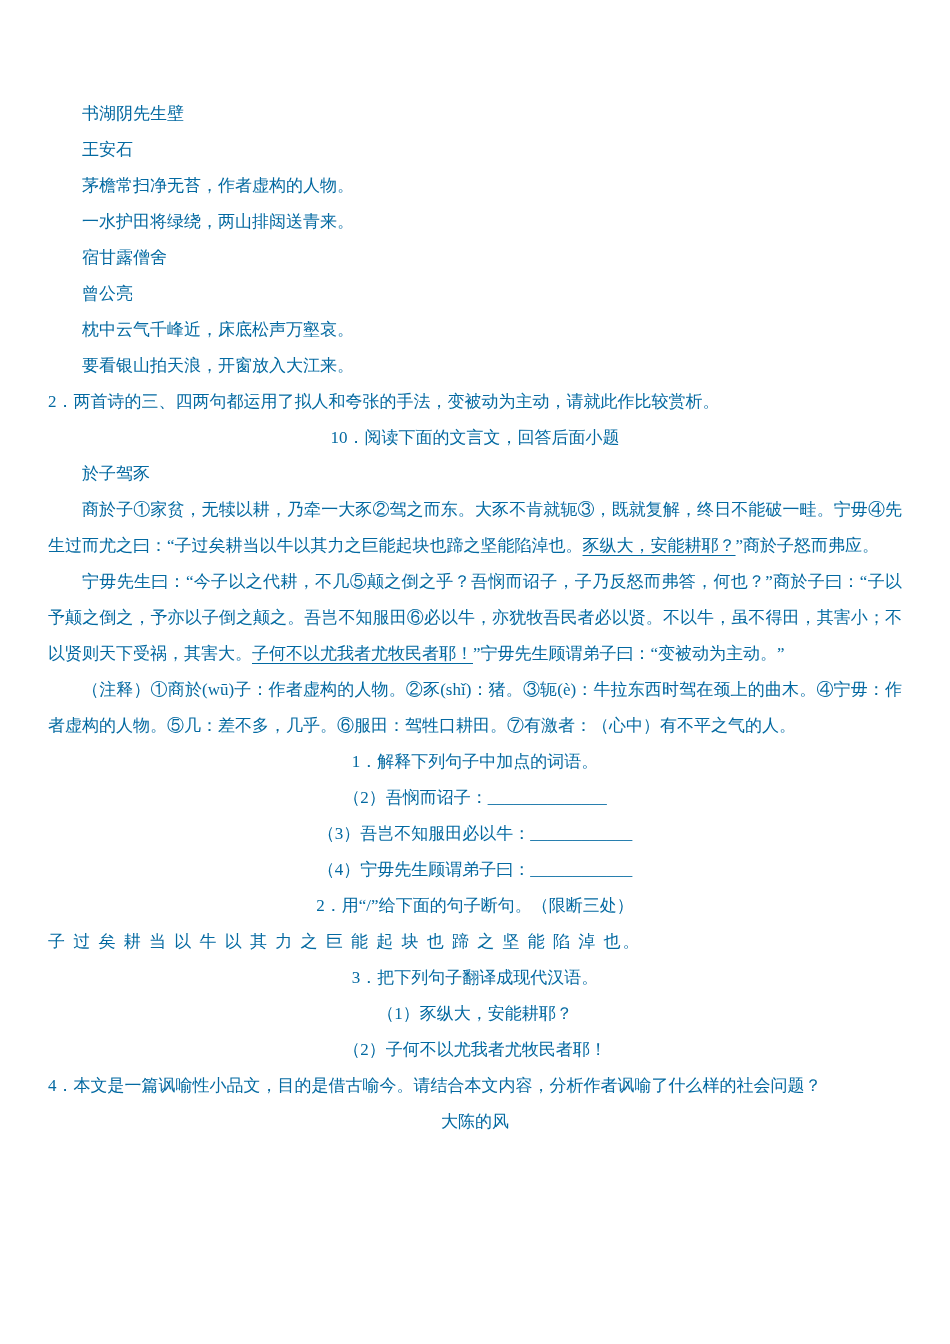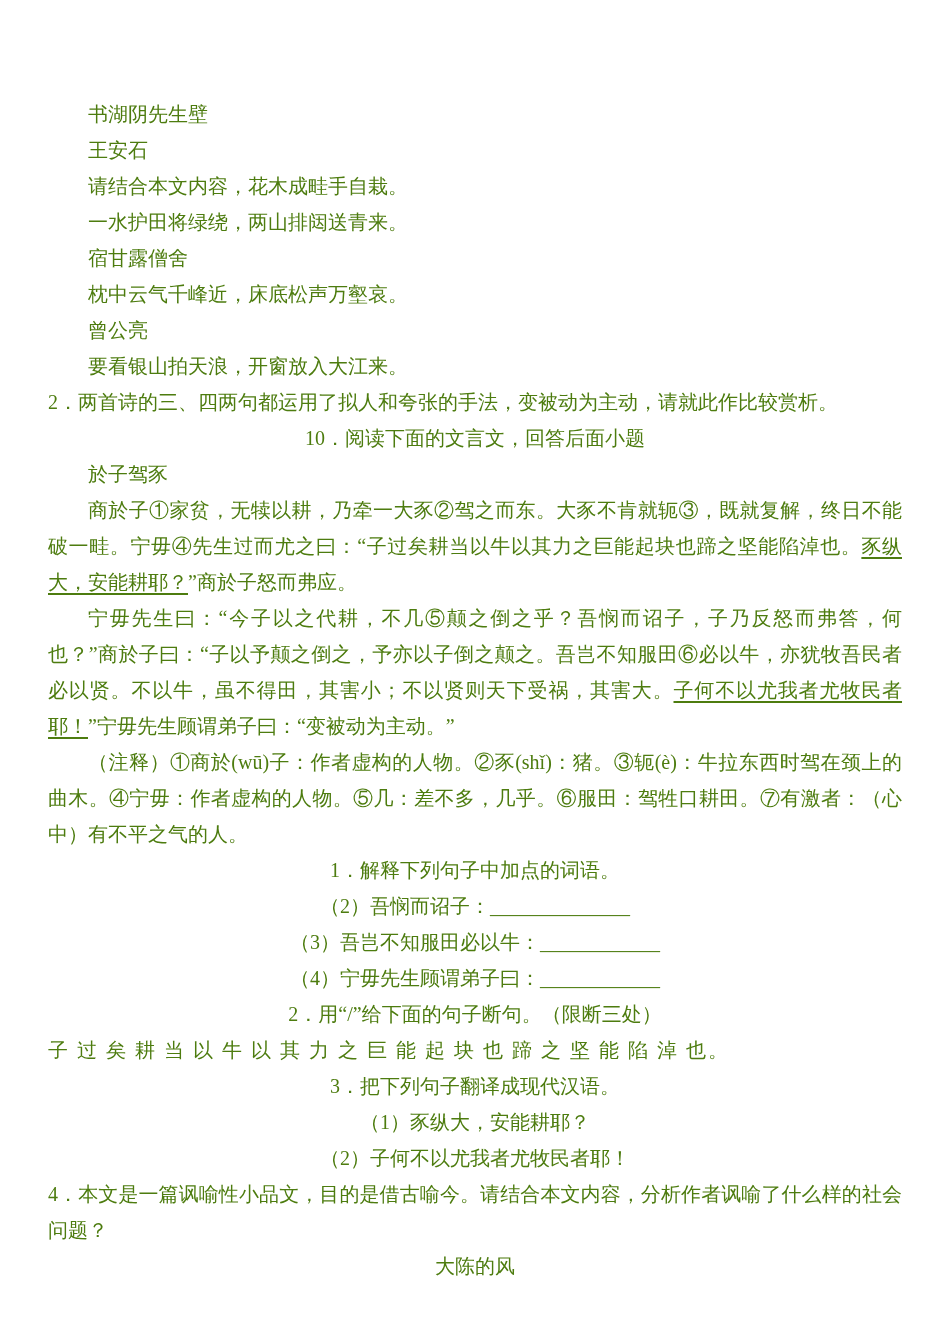--- a/index.html
+++ b/index.html
@@ -3,24 +3,24 @@
 <meta charset="utf-8">
 <title>语文试卷</title>
 <style>
   * { margin: 0; padding: 0; box-sizing: border-box; }
   html, body { background: #ffffff; }
   body { width: 950px; }
   .page {
     width: 950px;
     height: 1344px;
     background: #ffffff;
-    color: #4d7c0f;
+    color: #0369a1;
     padding: 96px 48px 30px 48px;
     font-family: "Liberation Serif", "DejaVu Serif", serif;
-    font-size: 20px;
+    font-size: 17px;
     overflow: hidden;
   }
   .line {
     line-height: 36px;
     text-align: justify;
     word-break: break-all;
   }
   .indent { text-indent: 2em; }       
   .poem   { padding-left: 2em; text-indent: 0; }  
   .plain  { text-align: center; }
@@ -31,26 +31,26 @@
   }
   .spread { letter-spacing: 2px; text-align: left; }
 </style>
 </head>
 <body>
 
 <div class="page">
 
   <p class="line poem">书湖阴先生壁</p>
   <p class="line poem">王安石</p>
-  <p class="line poem">请结合本文内容，花木成畦手自栽。</p>
+  <p class="line poem">茅檐常扫净无苔，作者虚构的人物。</p>
   <p class="line poem">一水护田将绿绕，两山排闼送青来。</p>
 
   <p class="line poem">宿甘露僧舍</p>
+  <p class="line poem">曾公亮</p>
   <p class="line poem">枕中云气千峰近，床底松声万壑哀。</p>
-  <p class="line poem">曾公亮</p>
   <p class="line poem">要看银山拍天浪，开窗放入大江来。</p>
 
   <p class="line">2．两首诗的三、四两句都运用了拟人和夸张的手法，变被动为主动，请就此作比较赏析。</p>
 
   <p class="line plain">10．阅读下面的文言文，回答后面小题</p>
   <p class="line poem">於子驾豕</p>
 
   <p class="line indent"><span>商於子①家贫，无犊以耕，乃牵一大豕②驾之而东。大豕不肯就轭③，既就复解，终日不能破一畦。宁毋④先生过而尤之曰：“子过矣耕当以牛以其力之巨能起块也蹄之坚能陷淖也。</span><span class="underlined">豕纵大，安能耕耶？</span><span>”商於子怒而弗应。</span></p>
 
   <p class="line indent"><span>宁毋先生曰：“今子以之代耕，不几⑤颠之倒之乎？吾悯而诏子，子乃反怒而弗答，何也？”商於子曰：“子以予颠之倒之，予亦以子倒之颠之。吾岂不知服田⑥必以牛，亦犹牧吾民者必以贤。不以牛，虽不得田，其害小；不以贤则天下受祸，其害大。</span><span class="underlined">子何不以尤我者尤牧民者耶！</span><span>”宁毋先生顾谓弟子曰：“变被动为主动。”</span></p>

